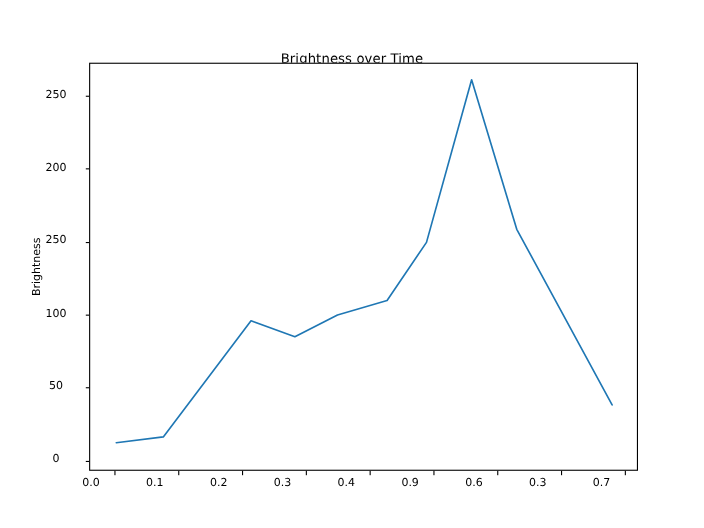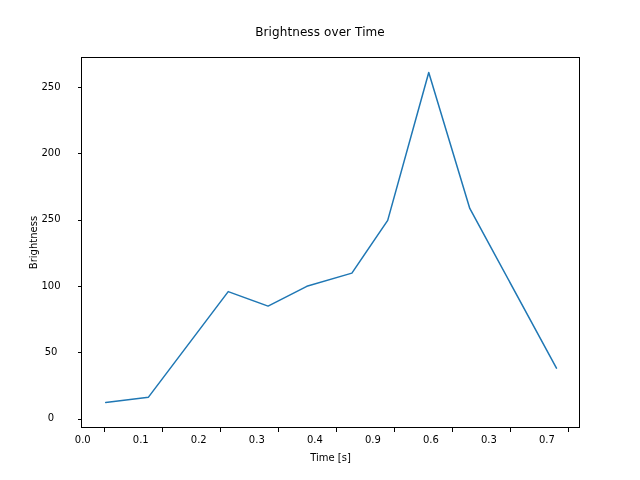--- a/index.html
+++ b/index.html
@@ -15,21 +15,21 @@
   }
   #figure {
     position: relative;
     width: 640px;
     height: 480px;
     background: #ffffff;
   }
   #chart-title {
     position: absolute;
     left: 0;
-    top: 25px;
+    top: 46px;
     width: 640px;
     text-align: center;
     font-size: 12px;
     color: #000000;
     letter-spacing: 0.1px;
   }
   #axes {
     position: absolute;
     left: 81px;
     top: 57px;
@@ -186,17 +186,16 @@
       <div class="tick-y" style="top: 153.863px;">
         <div class="tick-mark"></div>
         <div class="tick-label">200</div>
       </div>
       <div class="tick-y" style="top: 87.5186px;">
         <div class="tick-mark"></div>
         <div class="tick-label">250</div>
       </div>
     </div>
 
-  <div id="xlabel">Time [s]</div>
 
   <div id="ylabel">Brightness</div>
 
 </div>
 
 </body></html>

